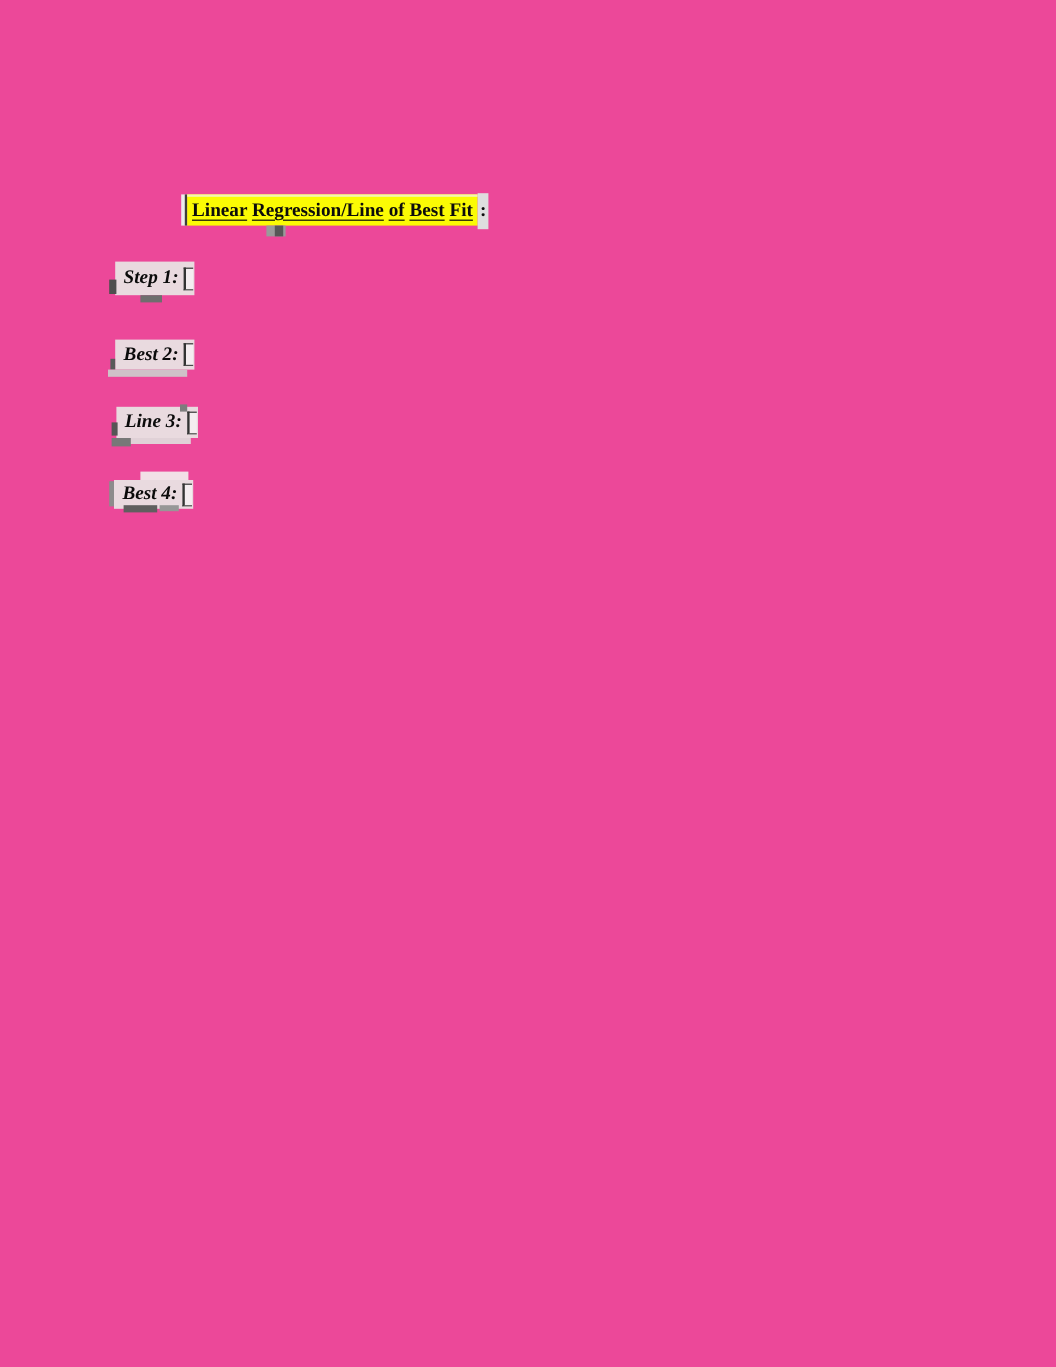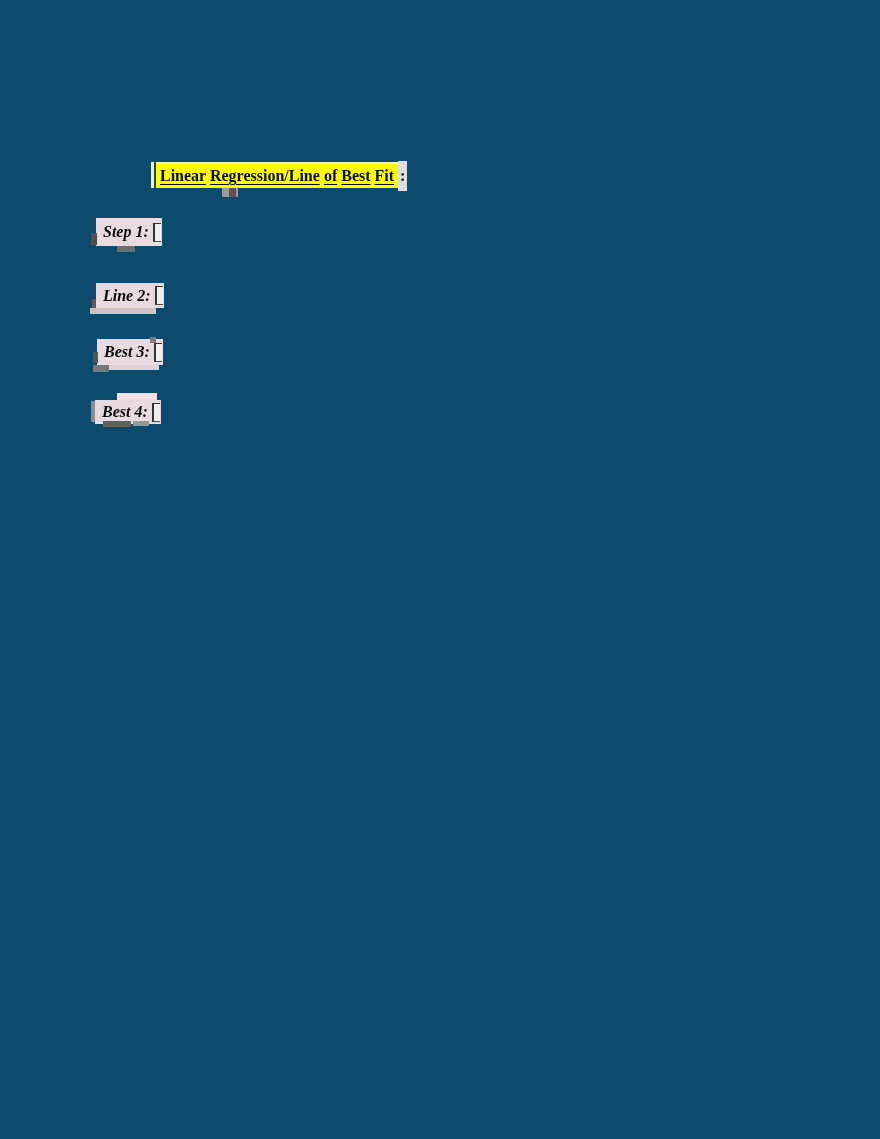--- a/index.html
+++ b/index.html
@@ -10,21 +10,21 @@
     width: 880px;
     height: 1139px;
     background: #000000;
     overflow: hidden;
     font-family: "Liberation Serif", serif;
   }
   .page {
     position: relative;
     width: 880px;
     height: 1139px;
-    background: #0c4a6e;
+    background: #ec4899;
   }
 
   
   .title-row {
     position: absolute;
     left: 151px;
     top: 162px;
     height: 26px;
     display: flex;
     align-items: stretch;
@@ -148,28 +148,28 @@
   </div>
 
   <div class="step-box step-1">
     <span>Step 1:</span>
     <span class="step-caret"></span>
   </div>
   <div class="pre-mark s1-pre"></div>
   <div class="artifact s1-under"></div>
 
   <div class="step-box step-2">
-    <span>Line 2:</span>
+    <span>Best 2:</span>
     <span class="step-caret"></span>
   </div>
   <div class="pre-mark s2-pre"></div>
   <div class="artifact s2-under"></div>
 
   <div class="step-box step-3">
-    <span>Best 3:</span>
+    <span>Line 3:</span>
     <span class="step-caret"></span>
   </div>
   <div class="pre-mark s3-pre"></div>
   <div class="artifact s3-notch"></div>
   <div class="artifact s3-under"></div>
   <div class="artifact s3-under-left"></div>
 
   <div class="artifact s4-top"></div>
   <div class="step-box step-4">
     <span>Best 4:</span>

